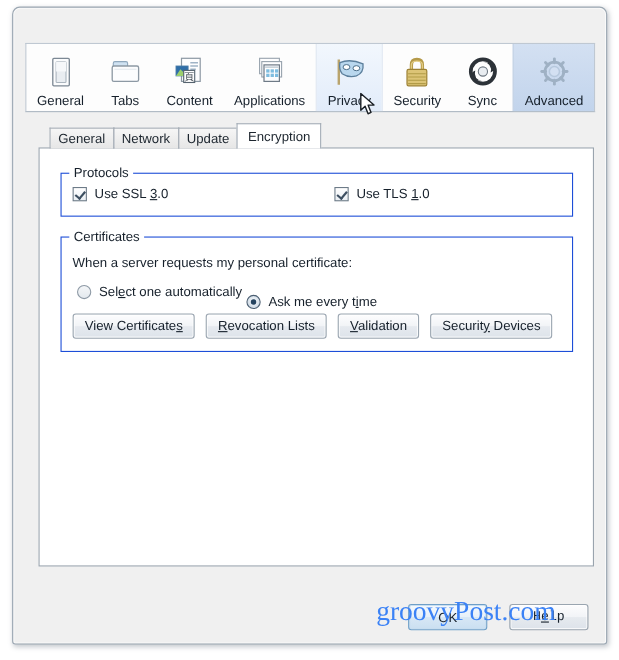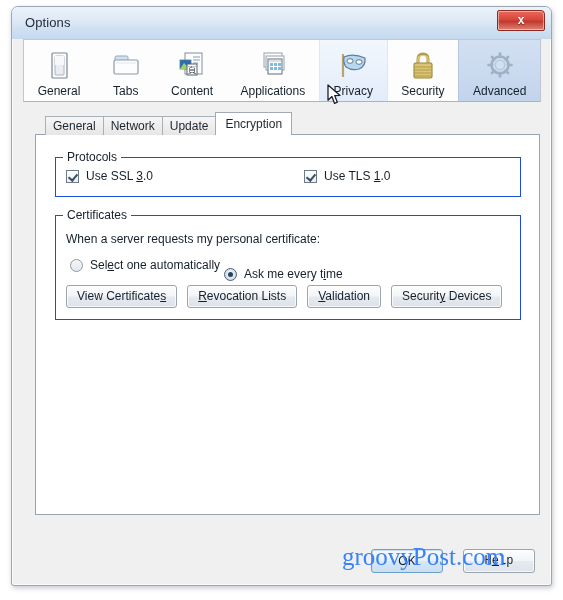--- a/index.html
+++ b/index.html
@@ -333,24 +333,20 @@
     top: 84px;
     z-index: 40;
     pointer-events: none;
   }
 </style>
 </head>
 <body>
 
 <div id="window">
 
-  <div id="titlebar">
-    <div id="title-text">Options</div>
-    <div id="close-button">x</div>
-  </div>
 
   <div id="toolbar">
 
     <div class="tb-item">
       <span class="tb-icon">
         <svg width="36" height="32" viewBox="0 0 36 32">
           <rect x="11" y="3" width="15" height="25" rx="1" fill="#fbfcfd" stroke="#7c8894" stroke-width="1.2"></rect>
           <rect x="14" y="6" width="9" height="19" rx="1" fill="#e9edf1" stroke="#aab4bd" stroke-width="1"></rect>
           <rect x="14" y="6" width="9" height="9" fill="#f6f8fa"></rect>
         </svg>
@@ -427,20 +423,32 @@
             <line x1="10" y1="17" x2="26" y2="17"></line>
             <line x1="10" y1="20" x2="26" y2="20"></line>
             <line x1="10" y1="23" x2="26" y2="23"></line>
             <line x1="10" y1="26" x2="26" y2="26"></line>
           </g>
         </svg>
       </span>
       <span class="tb-label">Security</span>
     </div>
 
+    <div class="tb-item">
+      <span class="tb-icon">
+        <svg width="36" height="32" viewBox="0 0 36 32">
+          <circle cx="18" cy="15" r="11" fill="none" stroke="#2c3238" stroke-width="3.4"></circle>
+          <circle cx="18" cy="15" r="6.4" fill="#ffffff"></circle>
+          <path d="M18 6 Q27 8 25 16 Q30 14 26 8 Z" fill="#2c3238"></path>
+          <path d="M18 24 Q9 22 11 14 Q6 16 10 22 Z" fill="#2c3238"></path>
+          <circle cx="18" cy="15" r="4.2" fill="#e9edf1" stroke="#6d7781" stroke-width="1"></circle>
+        </svg>
+      </span>
+      <span class="tb-label">Sync</span>
+    </div>
 
     <div class="tb-item selected">
       <span class="tb-icon">
         <svg width="36" height="32" viewBox="0 0 36 32">
           <g fill="none" stroke="#9fb1c4" stroke-width="2.6">
             <circle cx="18" cy="15" r="8.5"></circle>
           </g>
           <g stroke="#9fb1c4" stroke-width="2.6" stroke-linecap="round">
             <line x1="18" y1="3.5" x2="18" y2="7"></line>
             <line x1="18" y1="23" x2="18" y2="26.5"></line>

